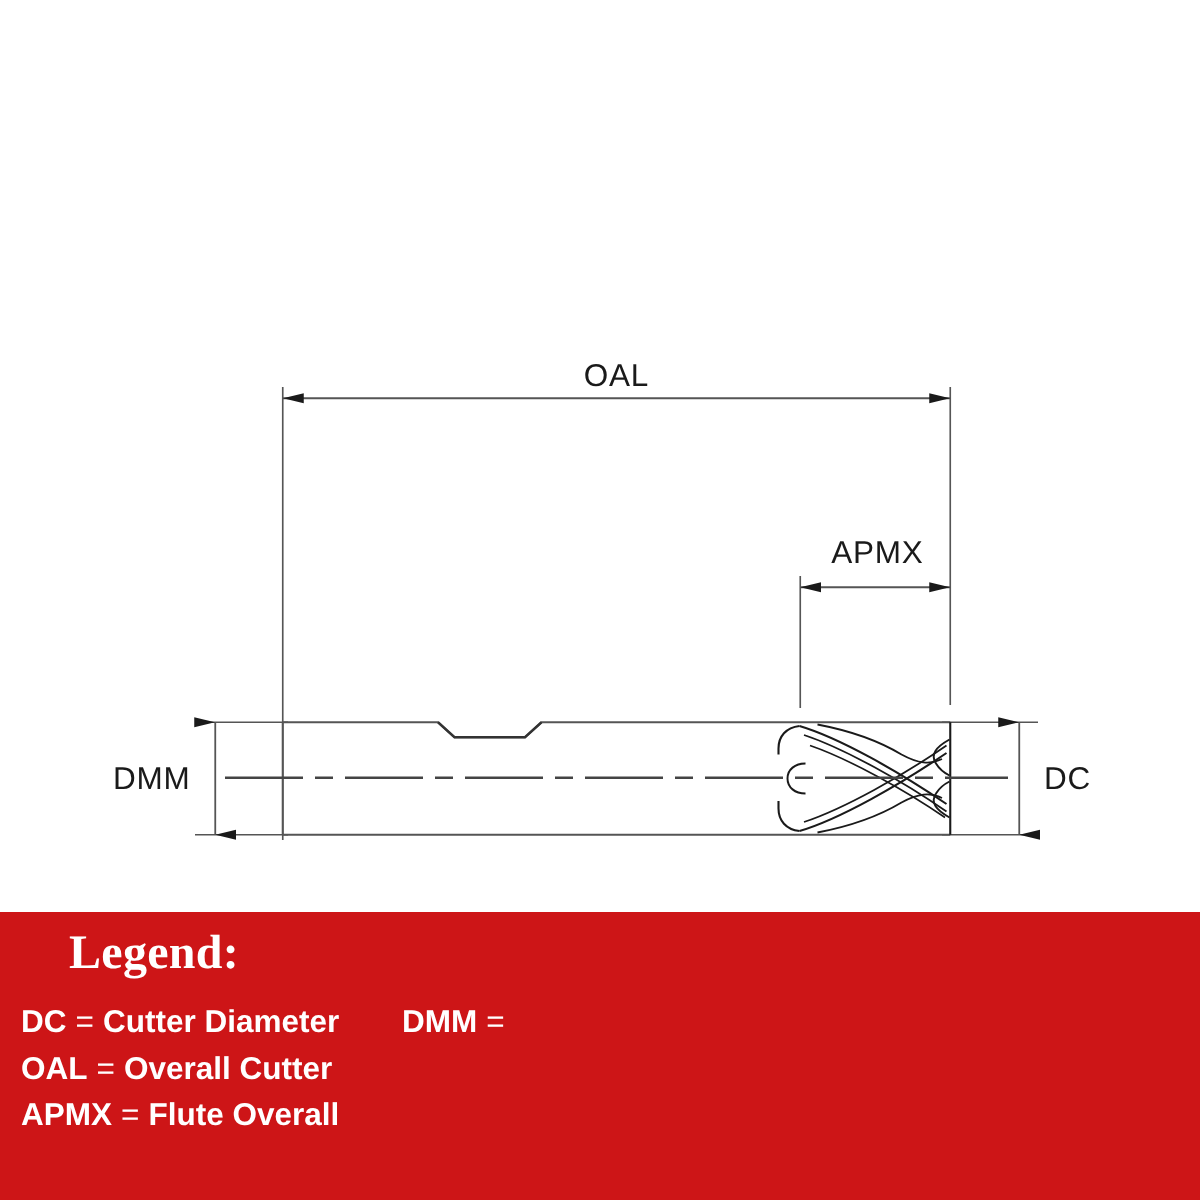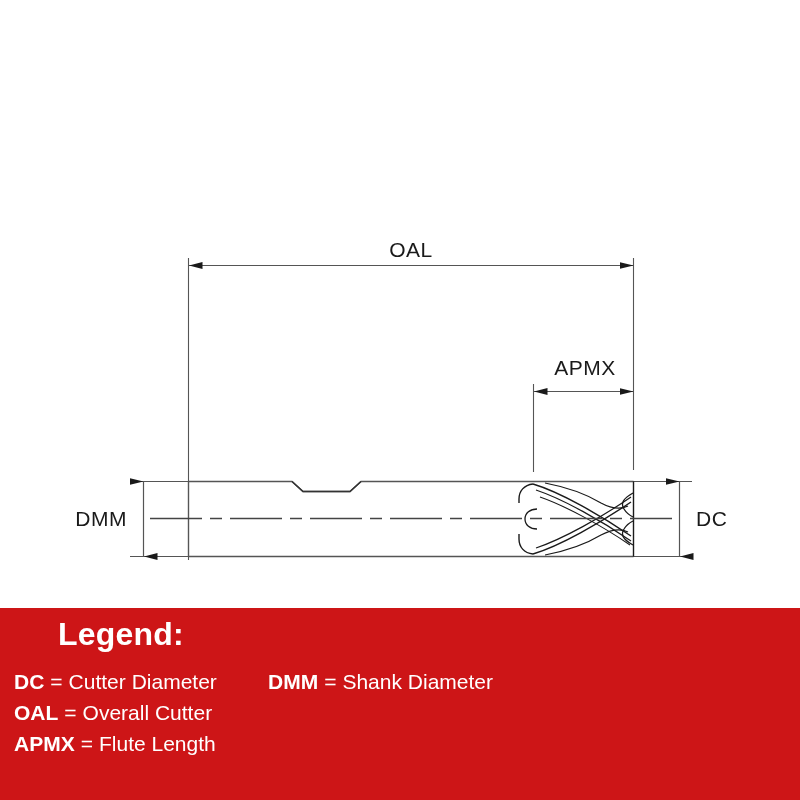--- a/index.html
+++ b/index.html
@@ -48,22 +48,21 @@
     box-sizing: border-box;
   }
   #legend-title {
     position: absolute;
     left: 46px;
     top: 8px;
     color: #ffffff;
     font-size: 32px;
     font-weight: bold;
     letter-spacing: 0.2px;
-    font-family: Liberation Sans, sans-serif;
-    margin-left: 12px;
+    font-family: Liberation Serif, serif;
   }
   .legend-rows {
     position: absolute;
     left: 0;
     top: 62px;
     width: 800px;
   }
   .legend-row {
     display: flex;
     align-items: baseline;
@@ -75,21 +74,21 @@
   }
   .legend-row .abbr {
     font-weight: bold;
     text-align: right;
   }
   .legend-row .eq {
     padding: 0 6px 0 6px;
     font-weight: normal;
   }
   .legend-row .desc {
-    font-weight: normal;
+    font-weight: bold;
   }
   .legend-entry {
     display: flex;
     align-items: baseline;
   }
   .legend-entry.first { width: 268px; padding-left: 14px; box-sizing: border-box; }
   .legend-entry.second { padding-left: 0; }
   .row-1 { padding-left: 0; }
   .row-2, .row-3 { padding-left: 14px; }
 </style>
@@ -195,34 +194,33 @@
 
     <div class="legend-row row-1">
       <span class="legend-entry first">
         <span class="abbr">DC</span>
         <span class="eq">=</span>
         <span class="desc">Cutter Diameter</span>
       </span>
       <span class="legend-entry second">
         <span class="abbr">DMM</span>
         <span class="eq">=</span>
-        <span class="desc">Shank Diameter</span>
       </span>
     </div>
 
     <div class="legend-row row-2">
       <span class="legend-entry">
         <span class="abbr">OAL</span>
         <span class="eq">=</span>
         <span class="desc">Overall Cutter</span>
       </span>
     </div>
 
     <div class="legend-row row-3">
       <span class="legend-entry">
         <span class="abbr">APMX</span>
         <span class="eq">=</span>
-        <span class="desc">Flute Length</span>
+        <span class="desc">Flute Overall</span>
       </span>
     </div>
 
   </div>
 </div>
 
 </body></html>

